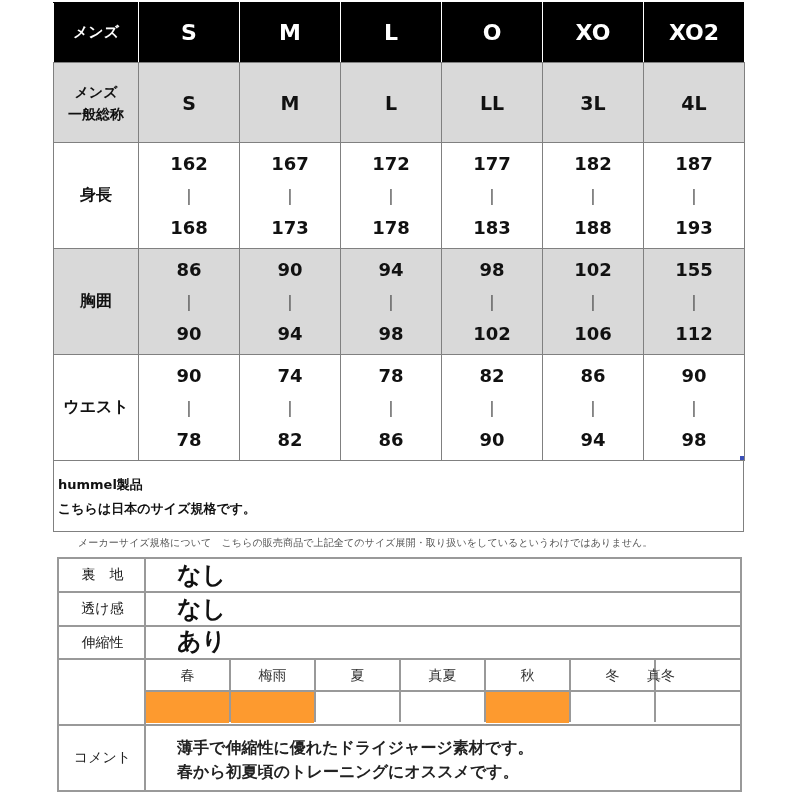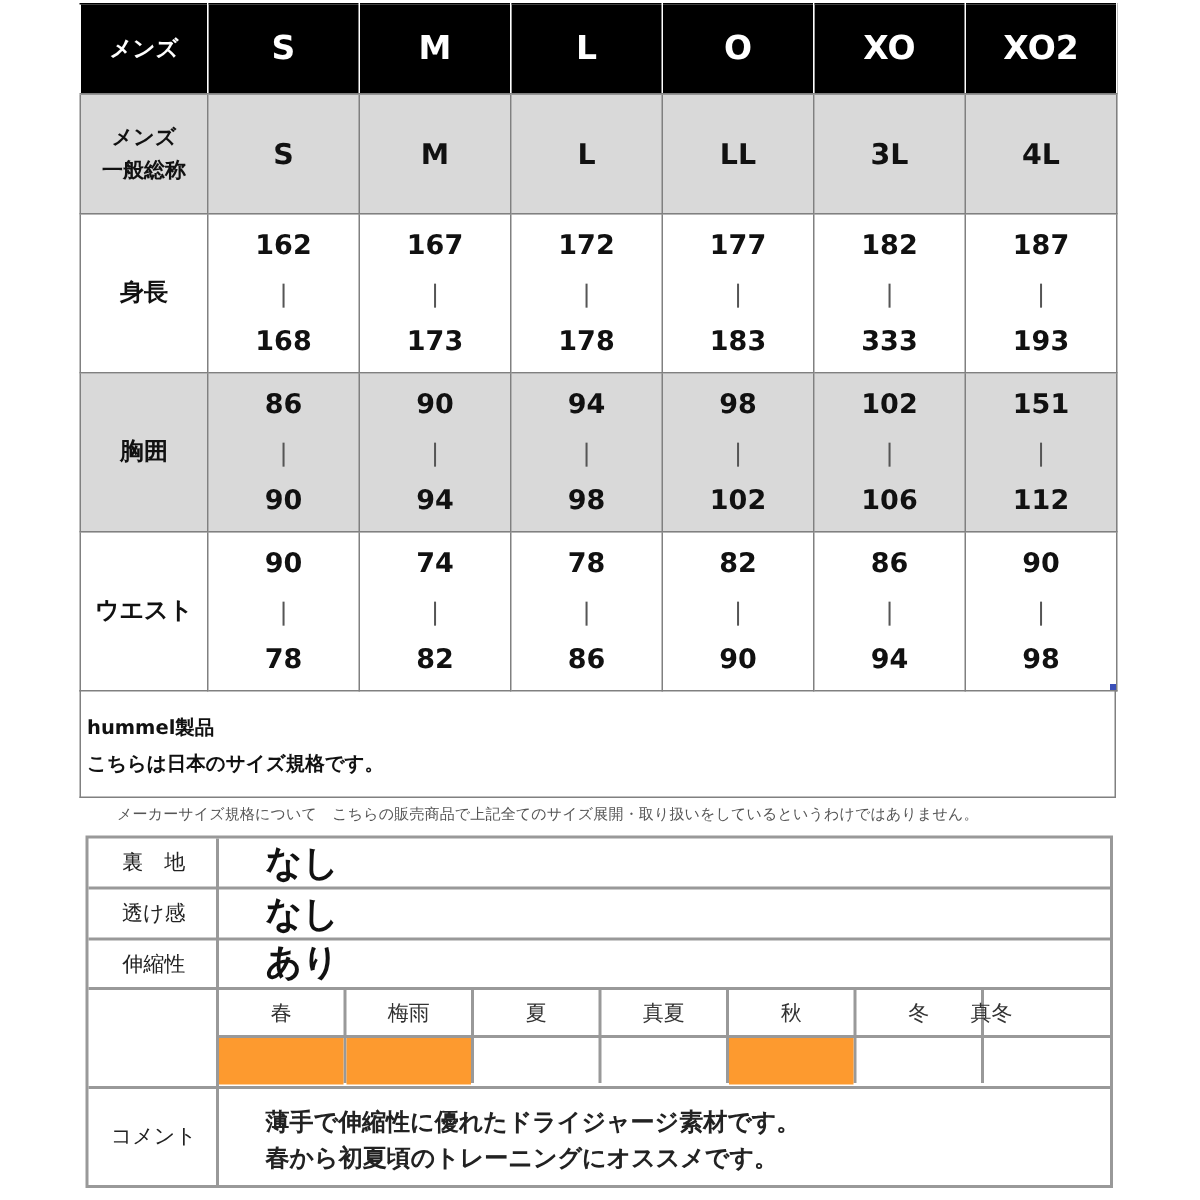--- a/index.html
+++ b/index.html
@@ -110,21 +110,21 @@
           <div class="range">
             <span>177</span>
             <span class="bar">|</span>
             <span>183</span>
           </div>
         </td>
     <td>
           <div class="range">
             <span>182</span>
             <span class="bar">|</span>
-            <span>333</span>
+            <span>188</span>
           </div>
         </td>
     <td>
           <div class="range">
             <span>187</span>
             <span class="bar">|</span>
             <span>193</span>
           </div>
         </td>
   </tr>
@@ -161,21 +161,21 @@
         </td>
     <td>
           <div class="range">
             <span>102</span>
             <span class="bar">|</span>
             <span>106</span>
           </div>
         </td>
     <td>
           <div class="range">
-            <span>151</span>
+            <span>155</span>
             <span class="bar">|</span>
             <span>112</span>
           </div>
         </td>
   </tr>
 
   <tr class="row-meas">
     <td class="lab">ウエスト</td>
     <td>
           <div class="range">

